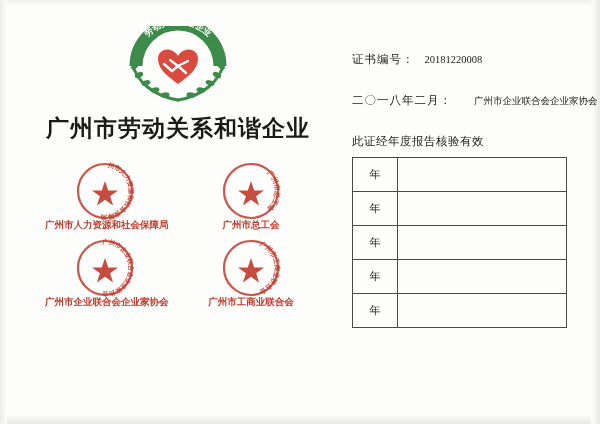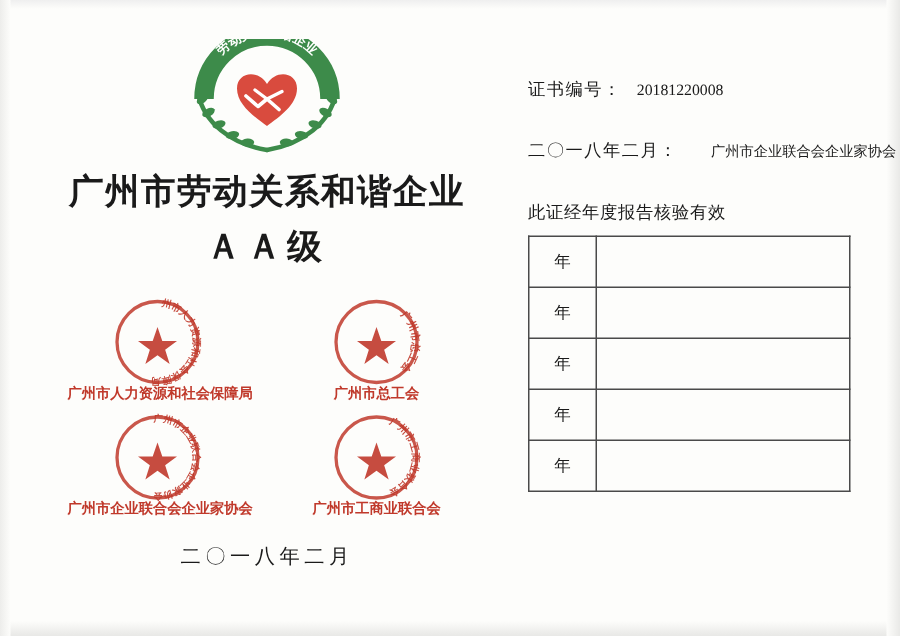--- a/index.html
+++ b/index.html
@@ -220,21 +220,20 @@
           <textPath href="#arcpath" startOffset="50%" text-anchor="middle">劳动关系和谐企业</textPath>
         </text>
 
         <path d="M66 30 C60 20, 46 22, 46 33 C46 44, 58 52, 66 58 C74 52, 86 44, 86 33 C86 22, 72 20, 66 30 Z" fill="#d94b3e"></path>
         <path d="M52 38 L60 45 L66 40 L74 47" stroke="#ffffff" stroke-width="2.4" fill="none" stroke-linecap="round" stroke-linejoin="round"></path>
         <path d="M58 34 L66 40 L76 35" stroke="#ffffff" stroke-width="2.2" fill="none" stroke-linecap="round" stroke-linejoin="round"></path>
       </svg>
     </div>
 
     <div class="main-title">广州市劳动关系和谐企业</div>
-    <div class="grade-title">ＡＡ级</div>
 
     <div class="stamp-area">
 
       <div class="stamp-row">
         <div class="stamp-cell">
           <div class="stamp-ring">
             <svg width="60" height="60" viewBox="0 0 60 60">
               <circle cx="30" cy="30" r="27" fill="none" stroke="#c0392b" stroke-width="2.2" opacity="0.85"></circle>
               <path id="sp1" d="M30 6 A24 24 0 1 1 29.9 6" fill="none"></path>
               <text font-family="DejaVu Sans, sans-serif" font-size="6.4" fill="#c0392b" font-weight="bold" opacity="0.9">
@@ -286,21 +285,20 @@
               </text>
               <polygon points="30,20 33.2,29.4 43,29.4 35.1,35.2 38.1,44.6 30,38.8 21.9,44.6 24.9,35.2 17,29.4 26.8,29.4" fill="#c0392b" opacity="0.9"></polygon>
             </svg>
           </div>
           <div class="stamp-caption">广州市工商业联合会</div>
         </div>
       </div>
 
     </div>
 
-    <div class="issue-date">二〇一八年二月</div>
   </div>
 
   <div class="right-panel">
 
     <div class="field-row">
       <span class="field-label">证书编号：</span>
       <span class="field-value">20181220008</span>
     </div>
 
     <div class="field-row">

